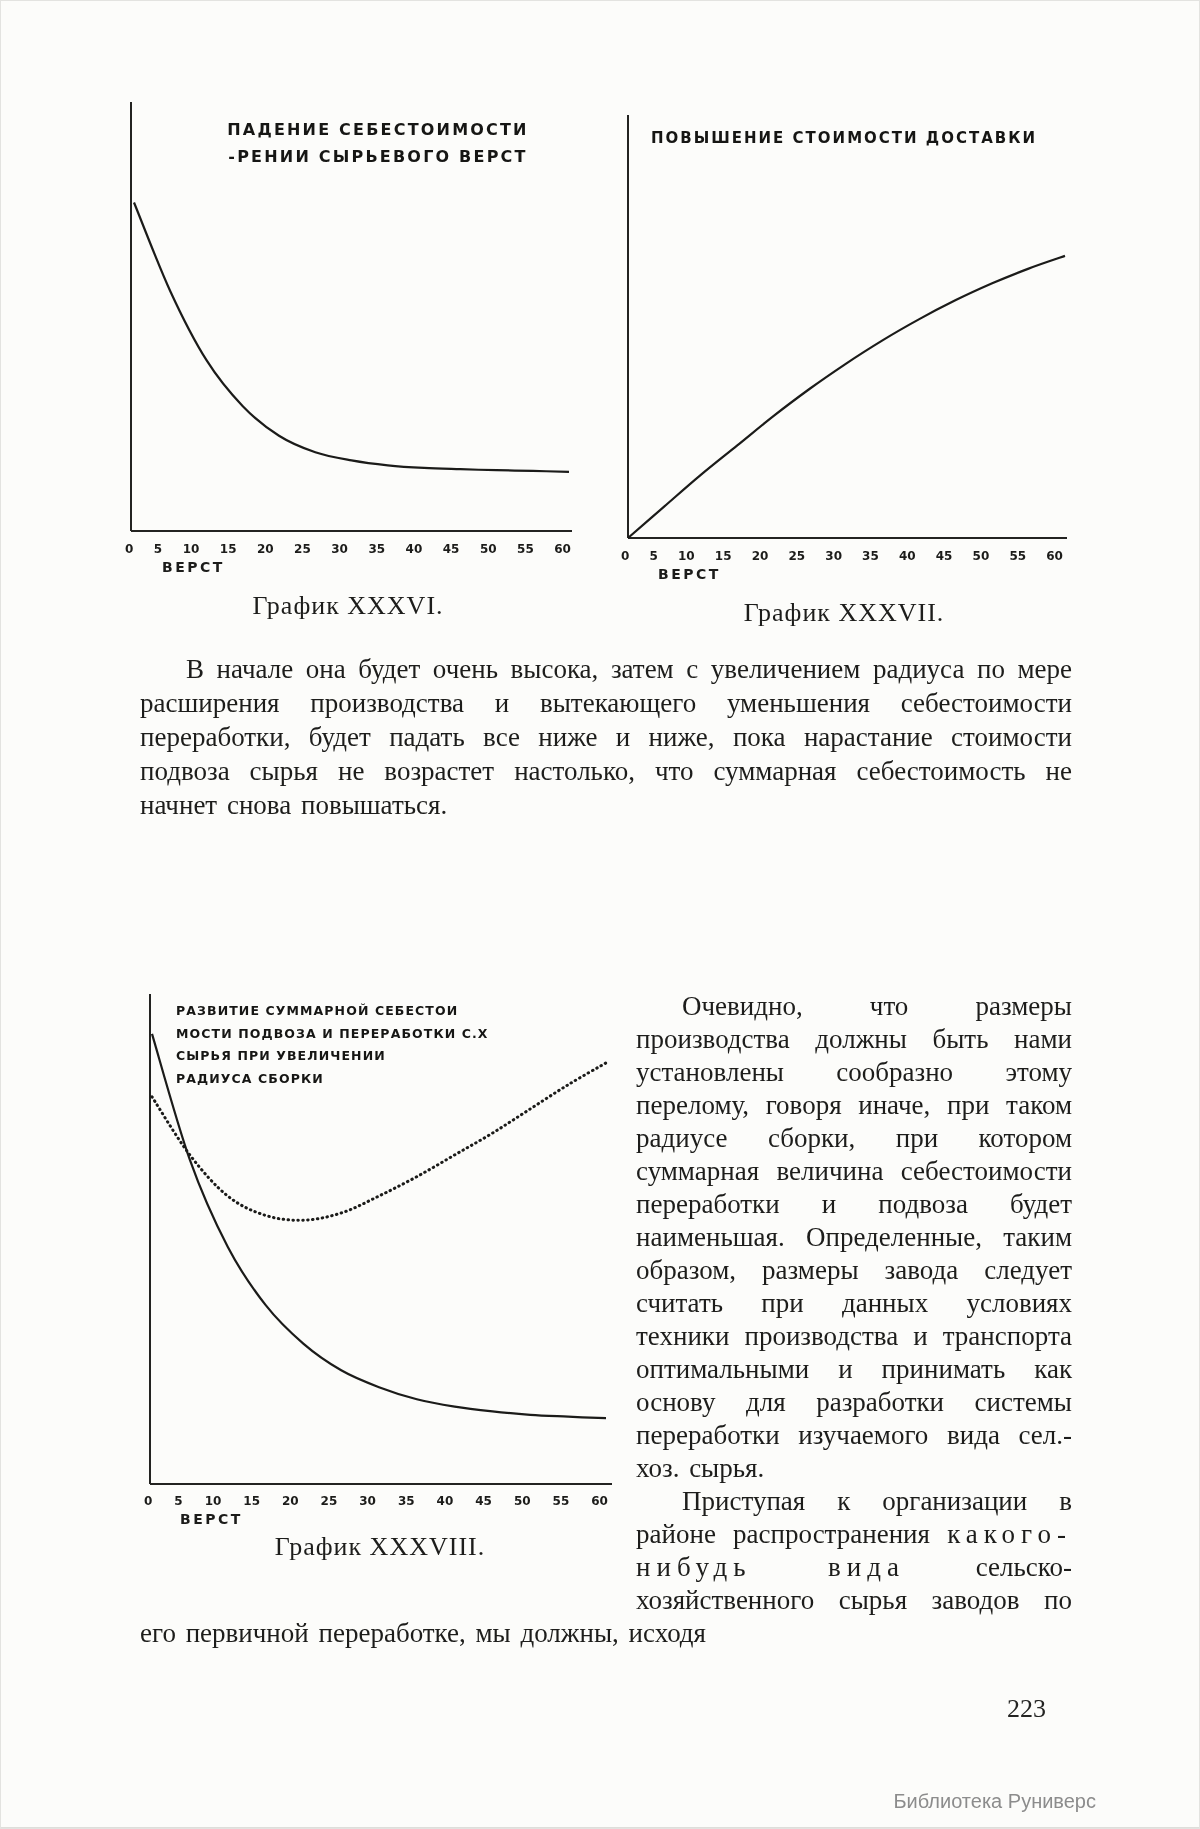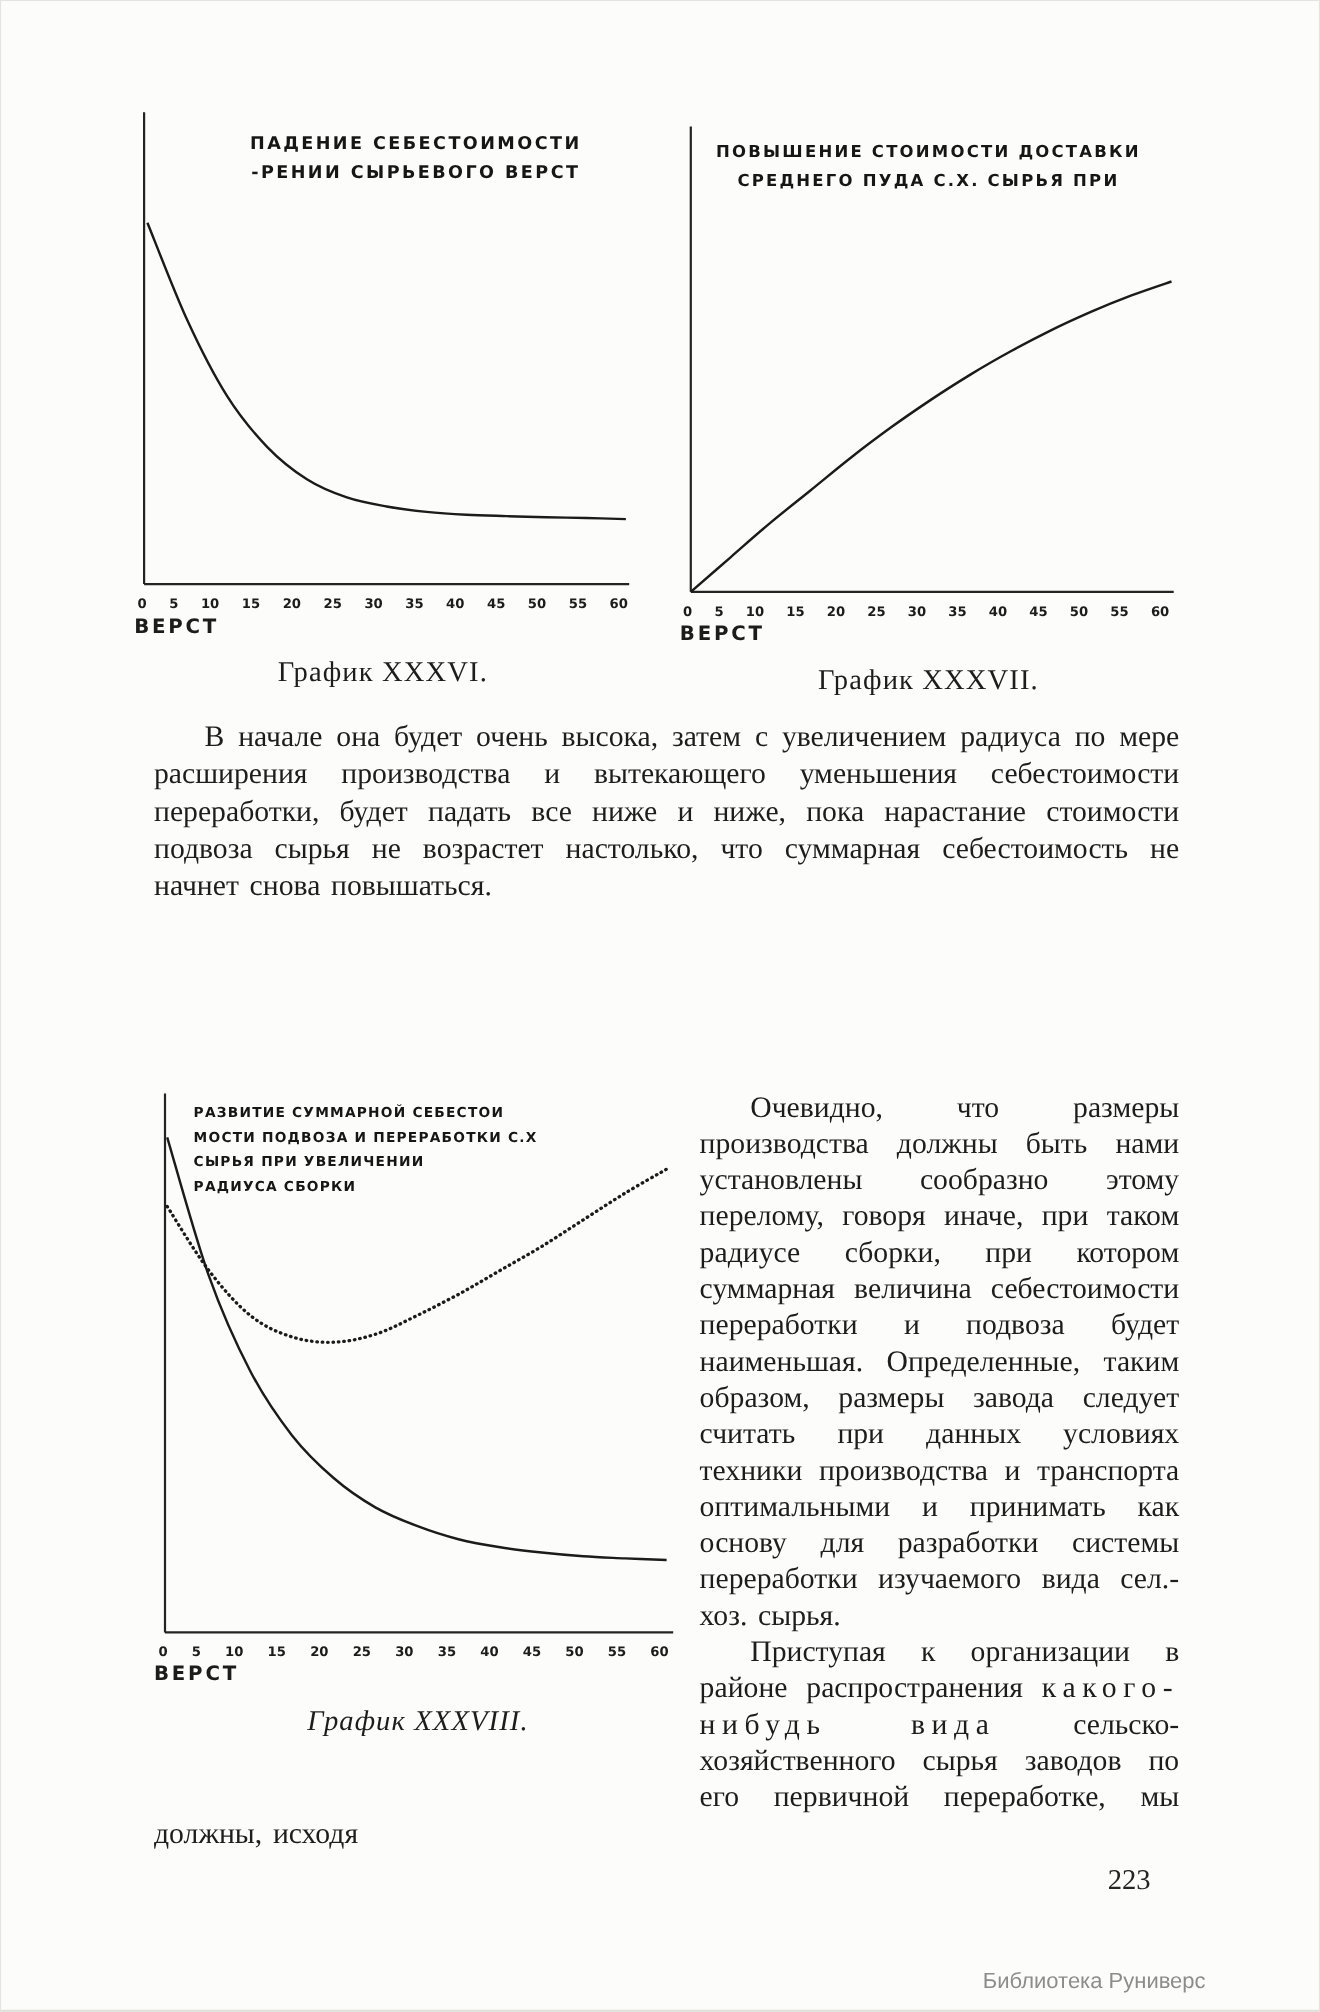--- a/index.html
+++ b/index.html
@@ -40,21 +40,21 @@
          font-size:12.5px; letter-spacing:1.1px; line-height:1.8; }
 
   .tick-row {
     display:flex; justify-content:space-between;
     font-family:"DejaVu Sans", sans-serif; font-weight:bold;
     font-size:12px; color:#1c1c1a; margin-top:4px;
   }
   .tick-row span { display:inline-block; }
   .axis-label {
     font-family:"DejaVu Sans", sans-serif; font-weight:bold;
-    font-size:18px; letter-spacing:2.5px; color:#1c1c1a; margin-top:3px;
+    font-size:14px; letter-spacing:2.5px; color:#1c1c1a; margin-top:3px;margin-left:40px;
   }
   .caption {
     text-align:center; font-size:26px; letter-spacing:1px;
     margin-top:16px; color:#1d1d1b;
   }
 
   
   .body-text {
     position:absolute; left:140px; top:652px; width:932px;
   }
@@ -65,21 +65,21 @@
   .para.indent { text-indent:46px; }
 
   .float-section {
     position:absolute; left:140px; top:990px; width:932px;
   }
   .fig38 {
     position:relative; float:left;
     width:480px; margin-right:16px; margin-bottom:6px;
   }
   .fig38 .tick-row { margin-left:4px; width:464px; }
-  .fig38 .caption  { margin-top:18px; margin-bottom:38px;font-style:italic; }
+  .fig38 .caption  { margin-top:5px; margin-bottom:38px; }
   .float-section .para { line-height:33px; }
 
   .spaced { letter-spacing:6px; }
 
   .page-number {
     position:absolute; right:154px; top:1694px;
     font-size:26px; color:#242422;
   }
   .watermark {
     position:absolute; right:104px; top:1790px;
@@ -120,21 +120,20 @@
         <span>55</span>
         <span>60</span>
       </div>
     <div class="axis-label">ВЕРСТ</div>
     <figcaption class="caption">График XXXVI.</figcaption>
   </figure>
 
   <figure class="fig fig37">
     <div class="chart-title t37">
         <div>ПОВЫШЕНИЕ СТОИМОСТИ ДОСТАВКИ</div>
-        <div>СРЕДНЕГО ПУДА  С.Х. СЫРЬЯ ПРИ</div>
       </div>
     <svg class="chart-svg" width="452" height="434" viewBox="0 0 452 434">
       <line class="axis" x1="10" y1="4" x2="10" y2="427"></line>
       <line class="axis" x1="10" y1="427" x2="449" y2="427"></line>
       <path class="curve" d="M10 427 C 16.1 421.7, 34.3 405.9, 46.4 395.4 C 58.5 384.9, 70.6 374.1, 82.8 363.9 C 95.0 353.7, 107.2 344.2, 119.3 334.4 C 131.4 324.6, 143.6 314.4, 155.7 304.9 C 167.8 295.4, 180.0 286.3, 192.1 277.5 C 204.2 268.7, 216.4 260.4, 228.5 252.3 C 240.6 244.2, 252.8 236.5, 264.9 229.1 C 277.0 221.7, 289.1 214.8, 301.3 208.1 C 313.5 201.4, 325.7 195.1, 337.8 189.1 C 349.9 183.1, 362.1 177.6, 374.2 172.3 C 386.3 167.1, 398.5 162.2, 410.6 157.6 C 422.7 153.0, 440.9 147.0, 447 144.9"></path>
     </svg>
     <div class="tick-row">
         <span>0</span>
         <span>5</span>
         <span>10</span>

